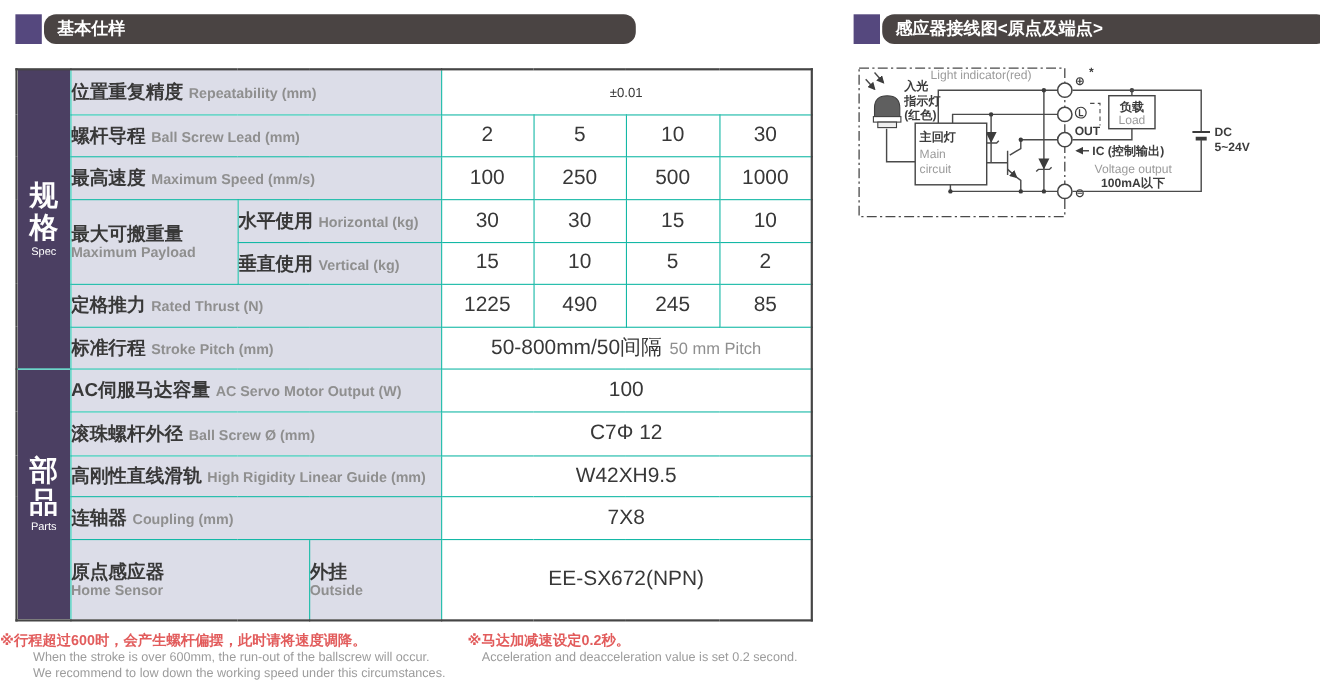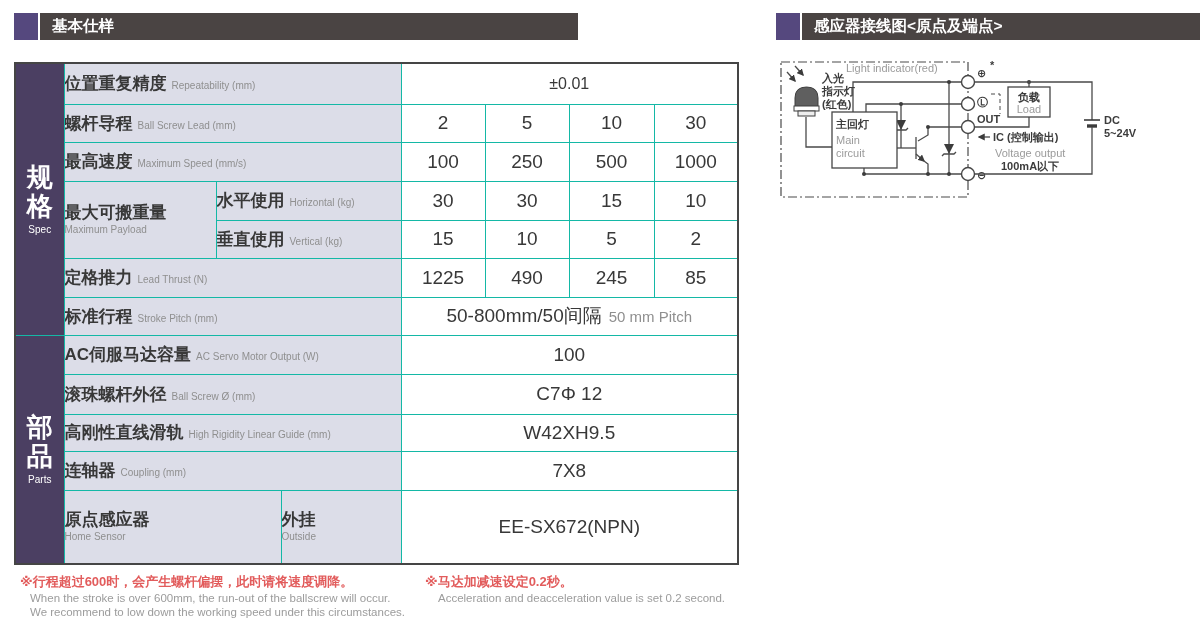--- a/index.html
+++ b/index.html
@@ -4,37 +4,37 @@
 <style>
   * { box-sizing: border-box; }
   body { margin:0; background:#fff; }
   .page { position:relative; width:1200px; height:632px; background:#ffffff;
           font-family:"Liberation Sans","DejaVu Sans",sans-serif; overflow:hidden; }
 
   
   .hdr { position:absolute; height:27px; }
   .hdr .sq { position:absolute; left:0; top:0; width:24px; height:27px; background:#55487e; }
   .hdr .bar { position:absolute; left:26px; top:0; right:0; height:27px; background:#4a4443;
-              color:#fff; display:flex; align-items:center; padding-left:12px; gap:24px; white-space:nowrap; }
+              color:#fff; display:flex; align-items:center; padding-left:12px; gap:24px; white-space:nowrap;border-radius:11px; }
   .hdr .zh { font-size:15.5px; font-weight:bold; }
   .hdr .en { font-size:12.5px; font-weight:bold;margin-top:48px; }
   #hdr-left  { left:14px;  top:13px; width:564px; }
   #hdr-right { left:776px; top:13px; width:432px;padding-left:48px; }
 
   
   table.spec { position:absolute; left:14px; top:62px; width:723px;
                border-collapse:collapse; table-layout:fixed; border:2px solid #454545; }
   .spec td { border:1px solid #14b8a6; padding:0; overflow:hidden; }
   .side { background:#4b3f62; color:#fff; text-align:center; vertical-align:middle; }
   .side .c  { display:block; font-size:26px; font-weight:bold; line-height:29px; }
   .side .en { display:block; font-size:10px; margin-top:3px; }
   .lbl { background:#dcdde8; vertical-align:middle; padding-left:12px; }
   .lbl .row { display:flex; align-items:baseline; white-space:nowrap; }
   .lbl .zh { font-size:17px; font-weight:bold; color:#383838; }
-  .lbl .en { font-size:10px; color:#8f8f8f; margin-left:5px; }
+  .lbl .en { font-size:13px; color:#8f8f8f; margin-left:5px;font-weight:bold; }
   .lbl.stack .zh { display:block; line-height:20px; }
   .lbl.stack .en { display:block; margin-left:0; line-height:13px; }
   .val { background:#fff; text-align:center; vertical-align:middle; font-size:19px; color:#383838; white-space:nowrap; }
   .val .sub { font-size:15px; color:#8f8f8f; margin-left:7px; font-weight:normal; }
 
   
   .note-zh { position:absolute; color:#e25c5c; font-size:13px; font-weight:bold; white-space:nowrap; }
   .note-en { position:absolute; color:#9c9c9c; font-size:11.5px; white-space:nowrap; }
 
   
@@ -83,21 +83,21 @@
         <span class="c">规</span>
         <span class="c">格</span>
         <span class="en">Spec</span>
       </td>
       <td class="lbl" colspan="3">
         <span class="row">
               <span class="zh">位置重复精度</span>
               <span class="en">Repeatability (mm)</span>
             </span>
       </td>
-      <td class="val" colspan="4" style="font-size:16px">±0.01</td>
+      <td class="val" colspan="4" style="font-size:12px">±0.01</td>
     </tr>
     <tr style="height:38px">
       <td class="lbl" colspan="3">
         <span class="row">
               <span class="zh">螺杆导程</span>
               <span class="en">Ball Screw Lead (mm)</span>
             </span>
       </td>
       <td class="val">2</td>
       <td class="val">5</td>
@@ -141,21 +141,21 @@
       </td>
       <td class="val">15</td>
       <td class="val">10</td>
       <td class="val">5</td>
       <td class="val">2</td>
     </tr>
     <tr style="height:39px">
       <td class="lbl" colspan="3">
         <span class="row">
               <span class="zh">定格推力</span>
-              <span class="en">Lead Thrust (N)</span>
+              <span class="en">Rated Thrust (N)</span>
             </span>
       </td>
       <td class="val">1225</td>
       <td class="val">490</td>
       <td class="val">245</td>
       <td class="val">85</td>
     </tr>
     <tr style="height:38px">
       <td class="lbl" colspan="3">
         <span class="row">
@@ -215,21 +215,21 @@
       </td>
       <td class="lbl stack">
         <span class="zh">外挂</span>
         <span class="en">Outside</span>
       </td>
       <td class="val" colspan="4">EE-SX672(NPN)</td>
     </tr>
   </tbody>
     </table>
 
-  <div class="note-zh" style="left:20px; top:573px">※行程超过600时，会产生螺杆偏摆，此时请将速度调降。</div>
+  <div class="note-zh" style="left:0; top:573px">※行程超过600时，会产生螺杆偏摆，此时请将速度调降。</div>
   <div class="note-en" style="left:30px; top:592px">When the stroke is over 600mm, the run-out of the ballscrew will occur.</div>
   <div class="note-en" style="left:30px; top:606px">We recommend to low down the working speed under this circumstances.</div>
   <div class="note-zh" style="left:425px; top:573px">※马达加减速设定0.2秒。</div>
   <div class="note-en" style="left:438px; top:592px">Acceleration and deacceleration value is set 0.2 second.</div>
 
   <svg id="diagram" width="422" height="152" viewBox="0 0 422 152">
     <defs>
       <marker id="arr" viewBox="0 0 10 10" refX="8" refY="5" markerWidth="5.5" markerHeight="5.5" orient="auto">
         <path d="M0,0 L10,5 L0,10 z" fill="#3c3c3c"></path>
       </marker>

